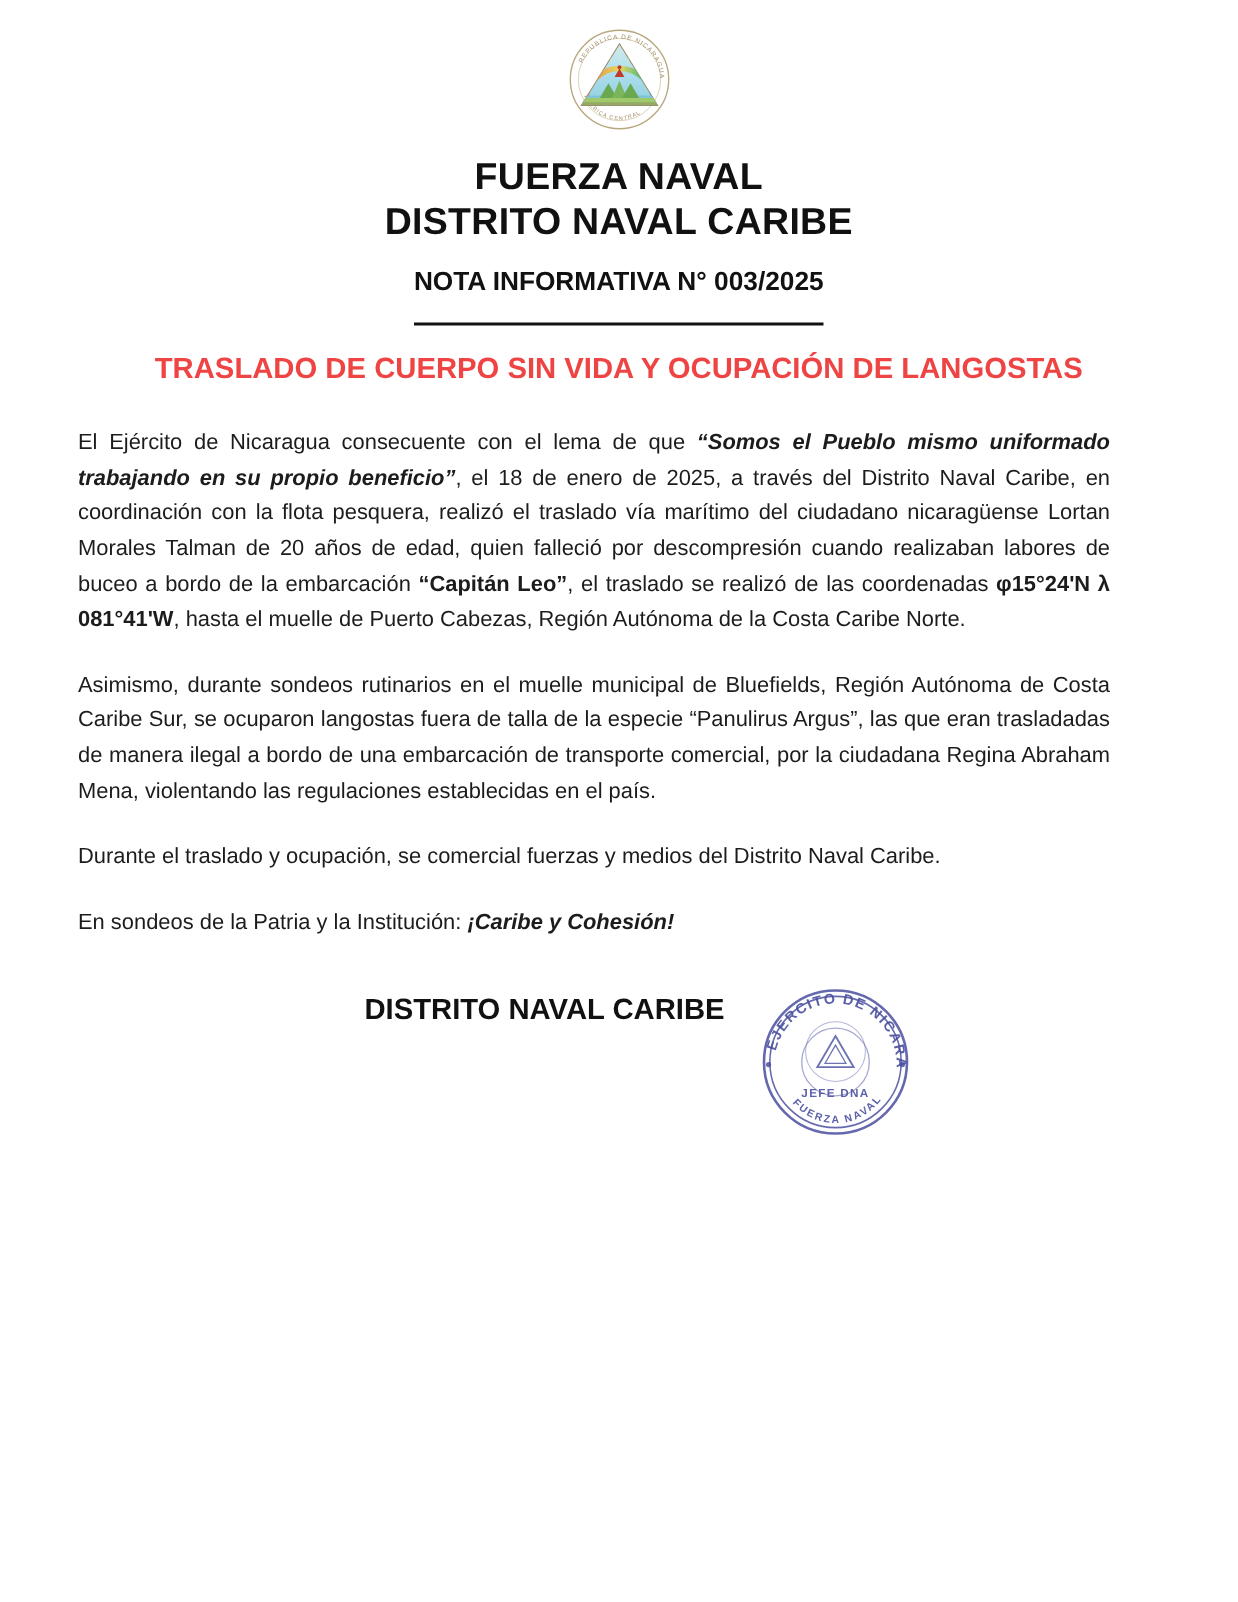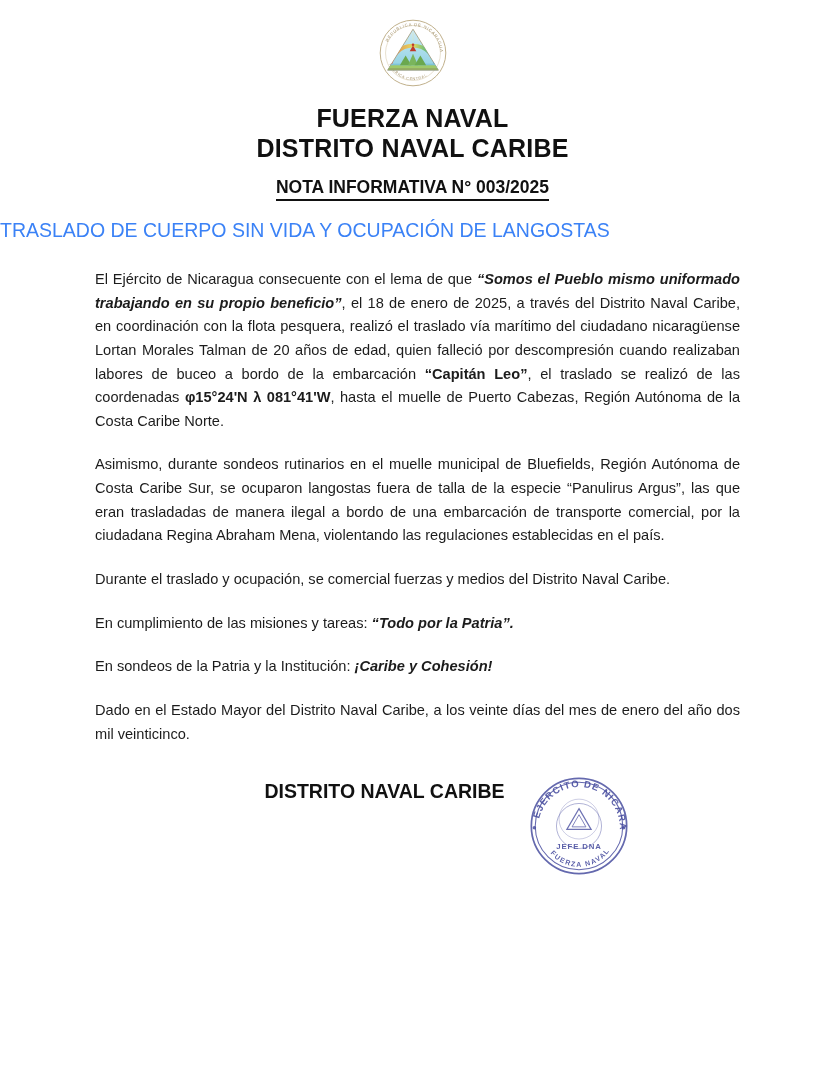--- a/index.html
+++ b/index.html
@@ -56,33 +56,34 @@
   .doc-number {
     text-align: center;
     font-weight: bold;
     font-size: 17.5px;
     margin-top: 14px;
     color: #111111;
   }
   .doc-number span.ul {
     display: inline-block;
     border-bottom: 2px solid #111111;
-    padding-bottom: 1px;
+    padding-bottom: 17px;
   }
 
   .doc-subject {
-    font-weight: normal;
+    text-align: center;
+    font-weight: bold;
     font-size: 19.5px;
     margin-top: 18px;
-    color: #3b82f6;
+    color: #ef4444;
   }
 
   
   .body-text {
-    margin: 0 85px 0 95px;
+    margin: 0 85px 0 52px;
     padding-top: 26px;
     font-size: 14.6px;
     line-height: 1.62;
     text-align: justify;
     text-justify: inter-word;
     color: #1c1c1c;
   }
   .body-text p {
     margin: 0 0 20px 0;
   }
@@ -194,25 +195,23 @@
   <div class="doc-subject">TRASLADO DE CUERPO SIN VIDA Y OCUPACIÓN DE LANGOSTAS</div>
 
   <div class="body-text">
 
     <p><span>El Ejército de Nicaragua consecuente con el lema de que </span><span class="bi">“Somos el Pueblo mismo uniformado trabajando en su propio beneficio”</span><span>, el 18 de enero de 2025, a través del Distrito Naval Caribe, en coordinación con la flota pesquera, realizó el traslado vía marítimo del ciudadano nicaragüense Lortan Morales Talman de 20 años de edad, quien falleció por descompresión cuando realizaban labores de buceo a bordo de la embarcación </span><span class="b">“Capitán Leo”</span><span>, el traslado se realizó de las coordenadas </span><span class="b">φ15°24'N λ 081°41'W</span><span>, hasta el muelle de Puerto Cabezas, Región Autónoma de la Costa Caribe Norte.</span></p>
 
     <p>Asimismo, durante sondeos rutinarios en el muelle municipal de Bluefields, Región Autónoma de Costa Caribe Sur, se ocuparon langostas fuera de talla de la especie “Panulirus Argus”, las que eran trasladadas de manera ilegal a bordo de una embarcación de transporte comercial, por la ciudadana Regina Abraham Mena, violentando las regulaciones establecidas en el país.</p>
 
     <p>Durante el traslado y ocupación, se comercial fuerzas y medios del Distrito Naval Caribe.</p>
 
-    <p><span>En cumplimiento de las misiones y tareas: </span><span class="bi">“Todo por la Patria”.</span></p>
 
     <p><span>En sondeos de la Patria y la Institución: </span><span class="bi">¡Caribe y Cohesión!</span></p>
 
-    <p>Dado en el Estado Mayor del Distrito Naval Caribe, a los veinte días del mes de enero del año dos mil veinticinco.</p>
 
     <div class="signature-row">
       <div class="signature-block">
         <span>DISTRITO NAVAL CARIBE</span>
       </div>
 
       <svg class="stamp" viewBox="0 0 120 120">
         <g fill="none" stroke="#4a4fa0" stroke-width="2" opacity="0.85">
           <circle cx="60" cy="60" r="55"></circle>
           <circle cx="60" cy="60" r="50.5" stroke-width="1.2"></circle>

